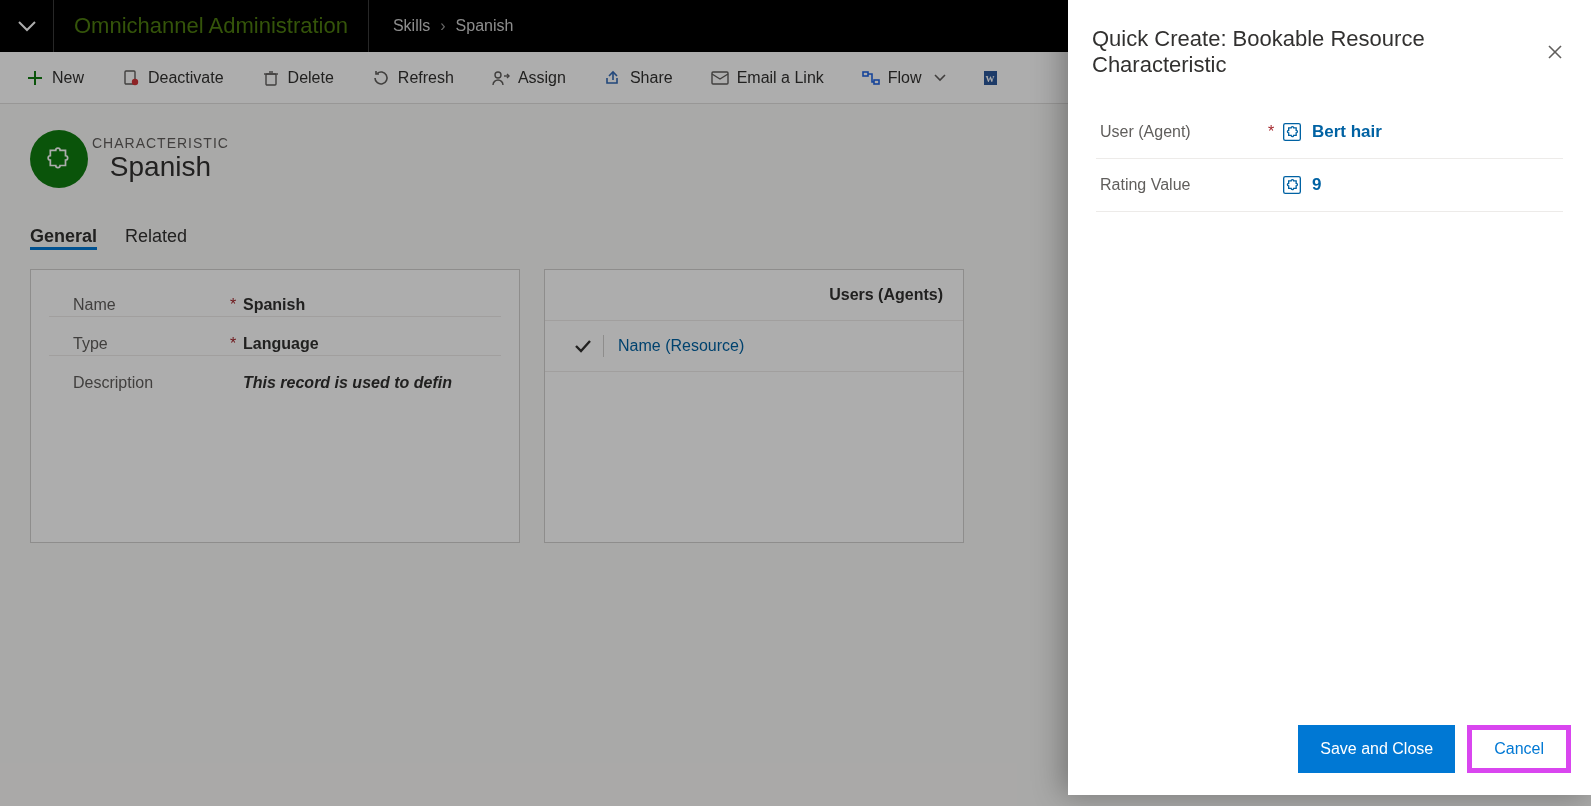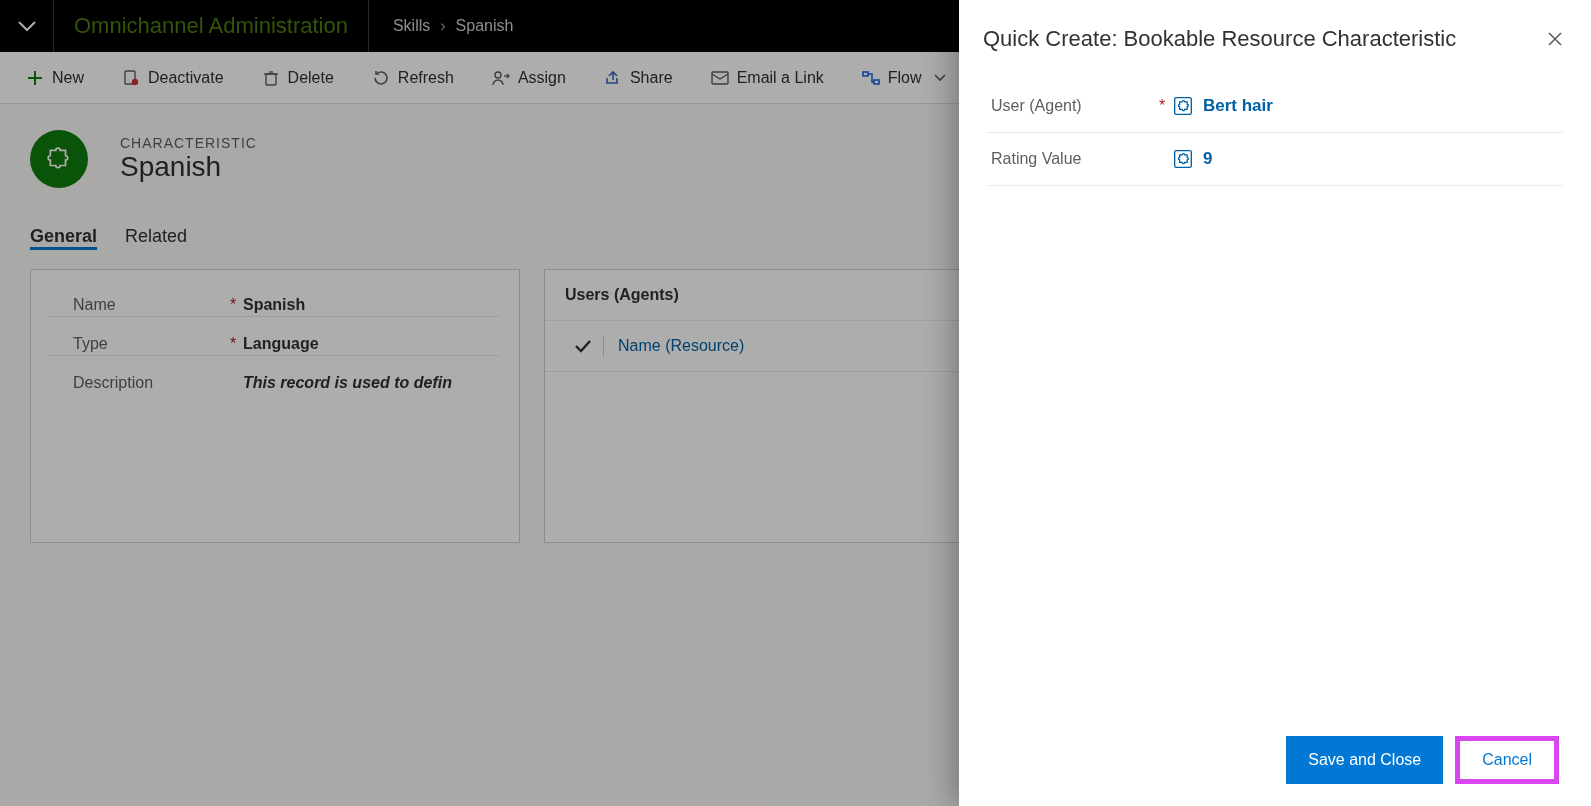--- a/index.html
+++ b/index.html
@@ -81,21 +81,21 @@
   .cmd-bar .btn .ico { width: 18px; height: 18px; display:flex; align-items:center; justify-content:center; }
   .cmd-bar .chev { margin-left:4px; }
 
   
   .main {
     padding: 26px 30px;
     background: #faf9f8;
     position: absolute;
     top: 104px; bottom: 0; left: 0; right: 0;
   }
-  .rec-header { display: flex; align-items: center; gap: 32px; }
+  .rec-header { display: flex; align-items: center; gap: 4px; text-align: center; }
   .rec-icon {
     width: 58px; height: 58px; border-radius: 50%;
     background: #107c10;
     display: flex; align-items: center; justify-content: center;
     color: #fff;
   }
   .rec-kind { font-size: 14px; color: #605e5c; letter-spacing: 1px; }
   .rec-title { font-size: 28px; font-weight: 400; color: #323130; line-height:1.15;}
 
   .tabs { margin-top: 38px; display: flex; gap: 28px; border-bottom: 1px solid transparent;}
@@ -123,20 +123,21 @@
 
   .card2 {
     border: 1px solid #d2d0ce;
     background: #fff;
     flex: 0 0 420px;
   }
   .card2 .head {
     padding: 16px 20px;
     font-size: 16px; font-weight: 600;
     border-bottom: 1px solid #edebe9;
+    text-align: right;
   }
   .card2 .colrow {
     display:flex; align-items:center;
     padding: 14px 18px;
     border-bottom: 1px solid #edebe9;
   }
   .card2 .colrow .chk { width: 40px; display:flex; justify-content:center;}
   .card2 .colrow .divider { width:1px; background:#d2d0ce; height:22px; margin-right: 14px;}
   .card2 .colrow .link { color: #0062a3; font-size: 16px;}
   .card2 .spacer { height: 170px; }
@@ -144,22 +145,22 @@
   
   .overlay {
     position: absolute;
     top: 0; left: 0; right: 0; bottom: 0;
     background: rgba(0,0,0,0.32);
   }
 
   
   .flyout {
     position: absolute;
-    top: 0; right: 0; bottom: 0;
-    width: 632px;
+    top: 0; right: 0; bottom: 11px;
+    width: 523px;
     background: #fff;
     box-shadow: -6px 0 28px rgba(0,0,0,.3);
     display: flex;
     flex-direction: column;
   }
   .fly-head {
     display: flex;
     align-items: center;
     padding: 26px 24px 12px 24px;
   }
@@ -177,21 +178,21 @@
   .fly-row .inp {
     display:flex; align-items:center; gap: 10px;
     color: #0062a3; font-weight: 600; font-size: 17px;
   }
   .fly-row .inp .box { width:20px; height:20px; }
 
   .fly-foot {
     display: flex;
     justify-content: flex-end;
     gap: 12px;
-    padding: 12px 32px 22px 20px;
+    padding: 12px 20px 22px 20px;
   }
   .fly-foot .primary {
     background: #0078d4; color: #fff;
     border: none; padding: 10px 22px; font-size: 16px; cursor:pointer;
   }
   .fly-foot .secondary {
     background: #fff; color: #0078d4;
     border: 5px solid #d946ef; padding: 10px 22px; font-size: 16px; cursor:pointer;
   }
 

